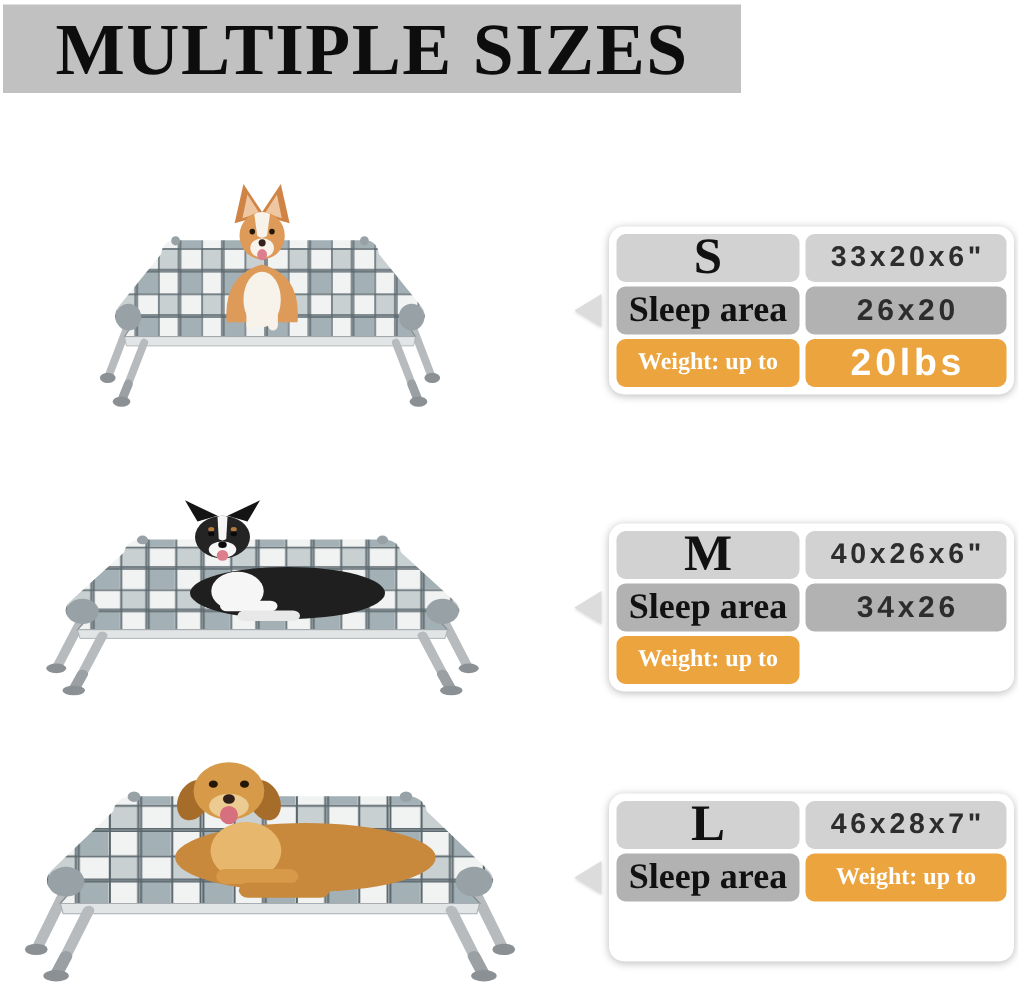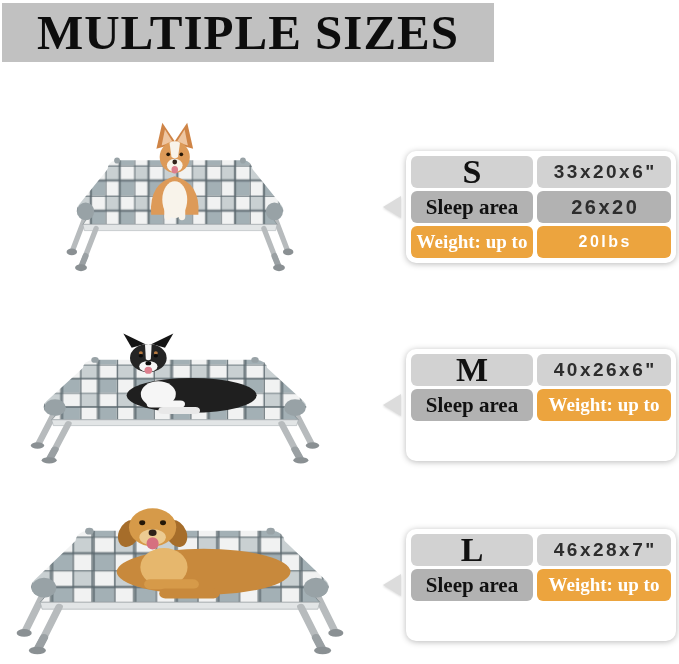--- a/index.html
+++ b/index.html
@@ -24,24 +24,24 @@
              padding:5px;}
   .card-s{top:151px;} .card-m{top:349px;} .card-l{top:529px;}
   .spec-grid{display:grid;grid-template-columns:122px 134px;grid-auto-rows:32px;
              column-gap:4px;row-gap:3px;}
   .cell{display:flex;align-items:center;justify-content:center;border-radius:6px;overflow:hidden;}
   .c-top{background:#d2d2d2;}
   .c-mid{background:#b2b2b2;}
   .c-wt{background:#eca43e;}
   .t-size{font-family:"Liberation Serif",serif;font-weight:700;font-size:34px;line-height:1;color:#111;}
   .t-dim{font-weight:700;font-size:19px;letter-spacing:2.5px;color:#2d2d2d;text-indent:2.5px;}
-  .t-slabel{font-family:"Liberation Serif",serif;font-weight:700;font-size:21px;color:#111;}
+  .t-slabel{font-family:"Liberation Serif",serif;font-weight:700;font-size:24px;color:#111;}
   .t-sval{font-weight:700;font-size:20px;letter-spacing:2.5px;color:#2d2d2d;text-indent:2.5px;text-align:right;}
-  .t-wlabel{font-family:"Liberation Serif",serif;font-weight:700;font-size:19px;color:#fff;text-align:center;}
-  .t-wval{font-weight:700;font-size:16px;letter-spacing:2.5px;color:#fff;text-indent:2.5px;}
+  .t-wlabel{font-family:"Liberation Serif",serif;font-weight:700;font-size:16px;color:#fff;text-align:center;}
+  .t-wval{font-weight:700;font-size:25px;letter-spacing:2.5px;color:#fff;text-indent:2.5px;}
 
   
   .pointer{position:absolute;left:-23px;top:45px;width:0;height:0;
            border-top:11px solid transparent;border-bottom:11px solid transparent;
            border-right:18px solid #dcdcdc;filter:drop-shadow(0 1px 1px rgba(0,0,0,.15));}
 </style>
 </head>
 <body>
 
 <svg width="0" height="0" style="position:absolute" aria-hidden="true">
@@ -139,20 +139,21 @@
       <rect x="160" y="132" width="50" height="11" rx="5.5" fill="#e8e8e8"></rect>
     </g>
   </svg>
 
   <div class="spec-card card-m">
     <span class="pointer"></span>
     <div class="spec-grid">
       <div class="cell c-top t-size">M</div>
       <div class="cell c-top t-dim">40x26x6"</div>
       <div class="cell c-mid t-slabel">Sleep area</div>
+      <div class="cell c-mid t-sval">34x26</div>
       <div class="cell c-wt t-wlabel">Weight: up to</div>
     </div>
   </div>
 
   <svg class="bed bed-l" viewBox="0 0 360 230" preserveAspectRatio="none" role="img" aria-label="Golden Retriever lying on large elevated plaid dog bed">
     <g>
         <use href="#bed"></use>
       </g>
     <g>
       <ellipse cx="205" cy="112" rx="92" ry="30" fill="#c8893c"></ellipse>

